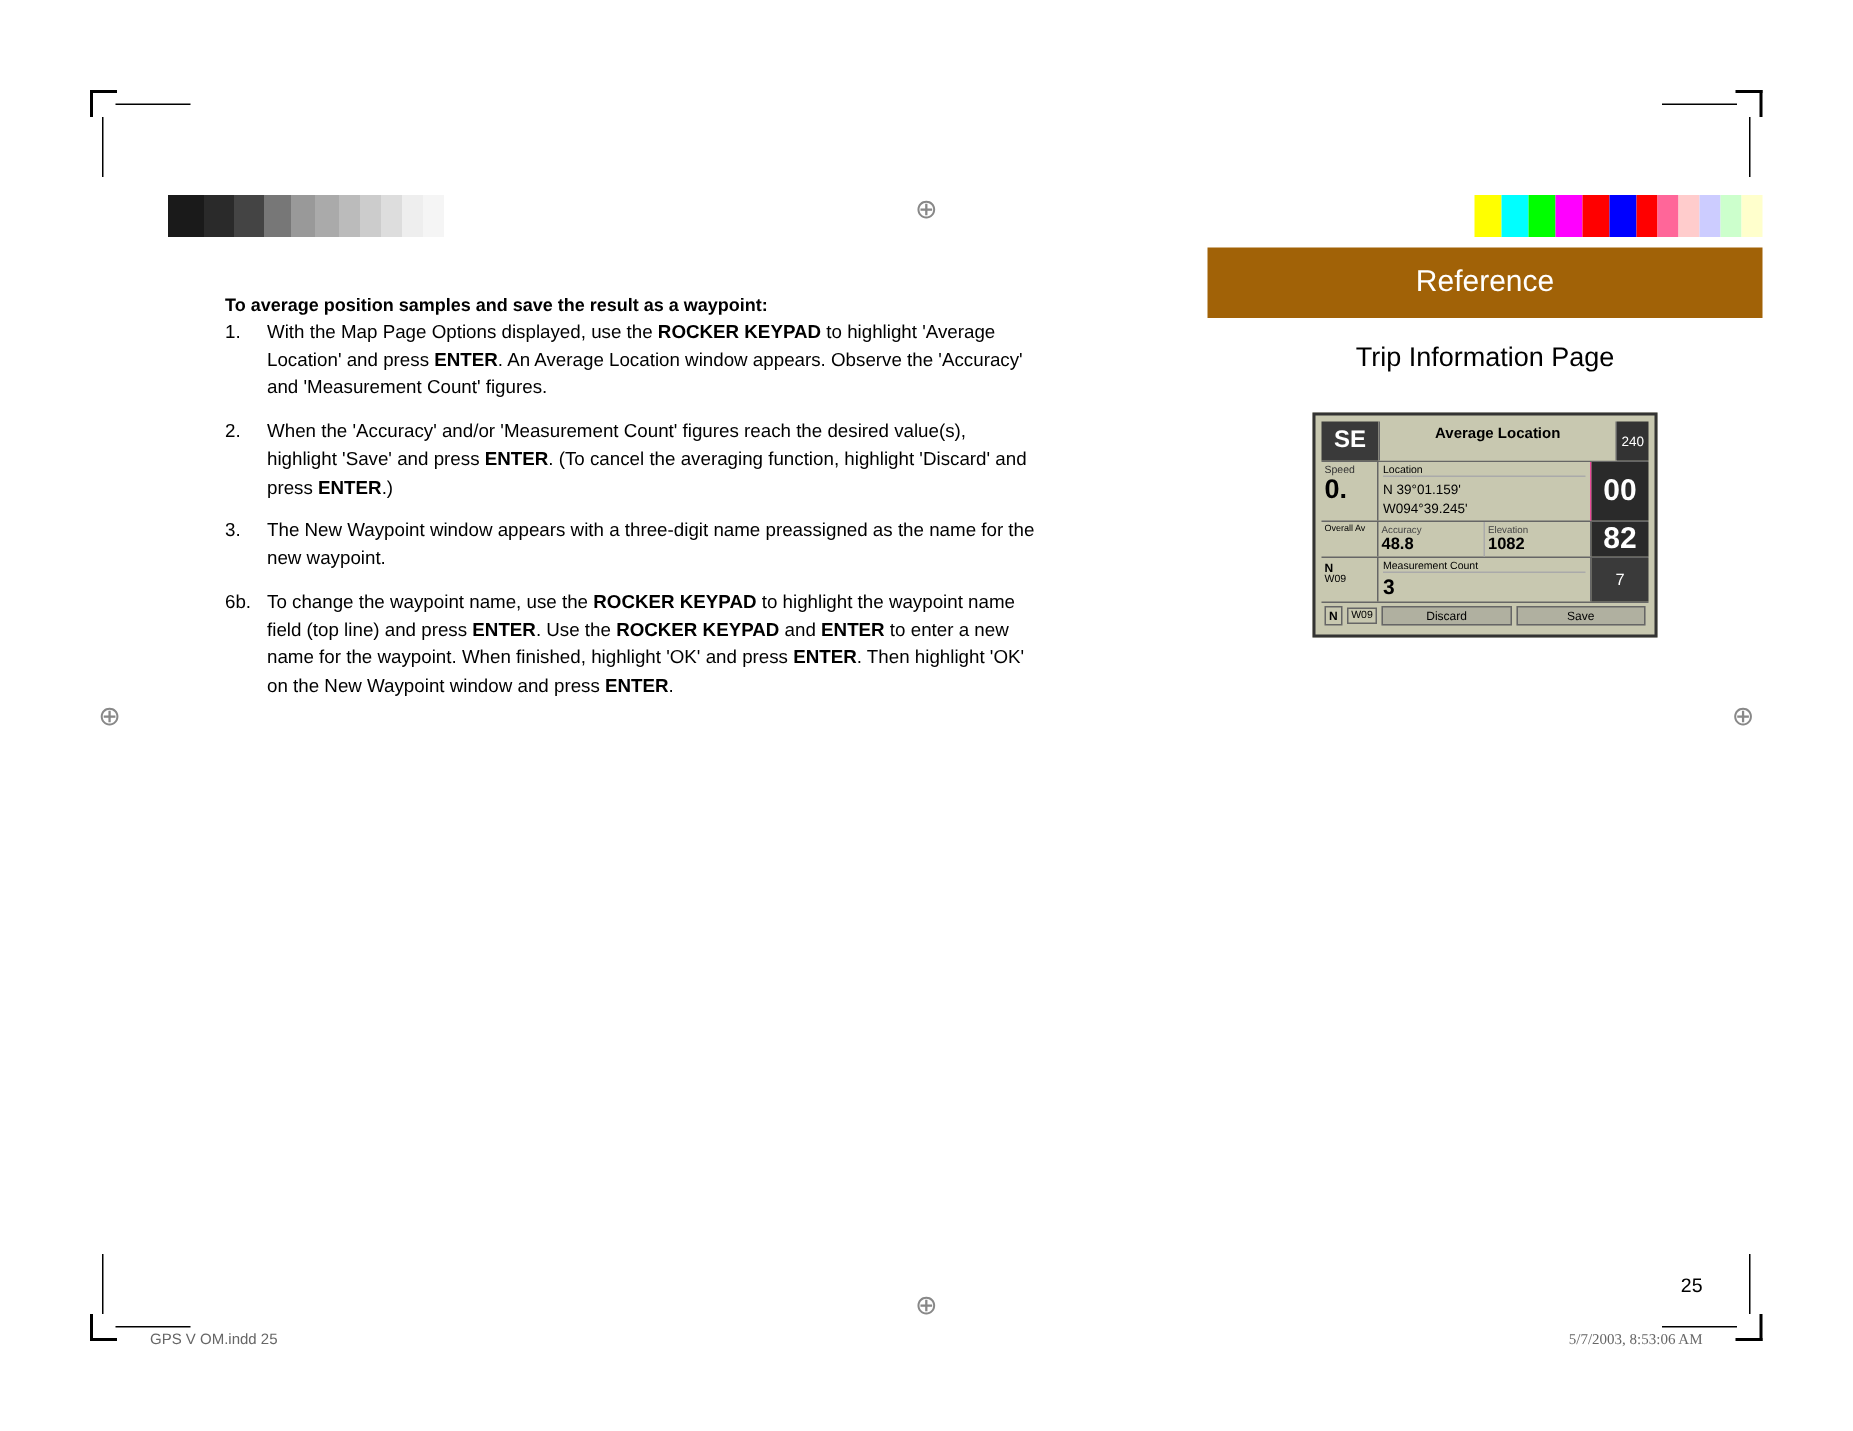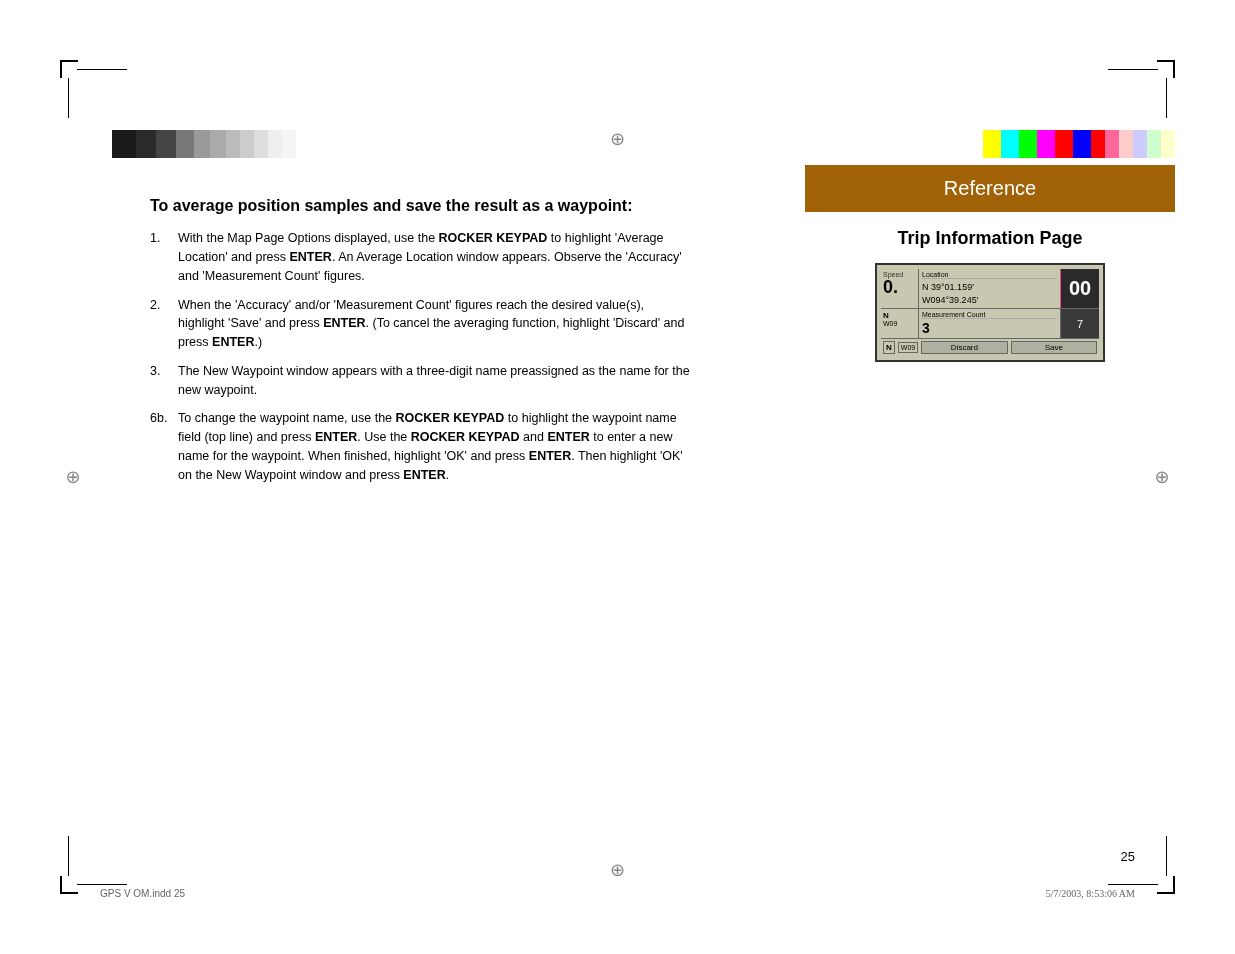--- a/index.html
+++ b/index.html
@@ -72,23 +72,22 @@
 
     
     .left-col {
       position: absolute;
       top: 195px;
       left: 150px;
       width: 540px;
     }
 
     .section-heading {
-      font-size: 16px;
-      font-weight: bold;
-      margin-bottom: 12px;
+      font-size: 12px;
+      font-weight: bold;
       line-height: 1.4;
     }
 
     .numbered-list {
       list-style: none;
       padding: 0;
     }
 
     .numbered-list li {
       display: flex;
@@ -132,24 +131,24 @@
       text-align: center;
       padding: 12px 20px;
       font-size: 20px;
       font-weight: normal;
       margin-bottom: 0;
       width: 100%;
     }
 
     .trip-info-title {
       font-size: 18px;
-      font-weight: bold;
+      font-weight: normal;
       text-align: center;
       margin-top: 16px;
-      margin-bottom: 14px;
+      margin-bottom: 26px;
     }
 
     
     .gps-screen {
       margin: 0 auto;
       width: 230px;
       border: 2px solid #333;
       background: #c8c8b0;
       font-size: 9px;
       position: relative;
@@ -571,34 +570,53 @@
   </div>
 
   <div class="right-col">
     <div class="reference-header">Reference</div>
 
     <div class="trip-info-title">Trip Information Page</div>
 
     <div class="gps-screen">
       <div class="gps-screen-inner">
 
+        <div class="gps-top-row">
+          <div class="gps-se-block">SE</div>
+          <div class="gps-avg-location-title">Average Location</div>
+          <div class="gps-240-block">240</div>
+        </div>
 
         <div class="gps-mid-section">
           <div class="gps-left-data">
             <div class="gps-speed-label">Speed</div>
             <div class="gps-speed-val">0.</div>
           </div>
           <div class="gps-location-section">
             <div class="gps-location-label">Location</div>
             <div class="gps-coords">N 39°01.159'</div>
             <div class="gps-coords">W094°39.245'</div>
           </div>
           <div class="gps-right-data">00</div>
         </div>
 
+        <div class="gps-accuracy-row">
+          <div class="gps-overall-label">Overall Av</div>
+          <div class="gps-acc-elev">
+            <div class="gps-acc-box">
+              <div class="gps-sublabel">Accuracy</div>
+              <div class="gps-subval">48.8</div>
+            </div>
+            <div class="gps-elev-box">
+              <div class="gps-sublabel">Elevation</div>
+              <div class="gps-subval">1082</div>
+            </div>
+          </div>
+          <div class="gps-right-82">82</div>
+        </div>
 
         <div class="gps-measurement-row">
           <div class="gps-measure-left">
             <div class="gps-n-wo9-row">
               <span style="font-size:8px;font-weight:bold;">N</span>
             </div>
             <div style="font-size:7px;">W09</div>
           </div>
           <div class="gps-measure-content">
             <div class="gps-measure-label">Measurement Count</div>

